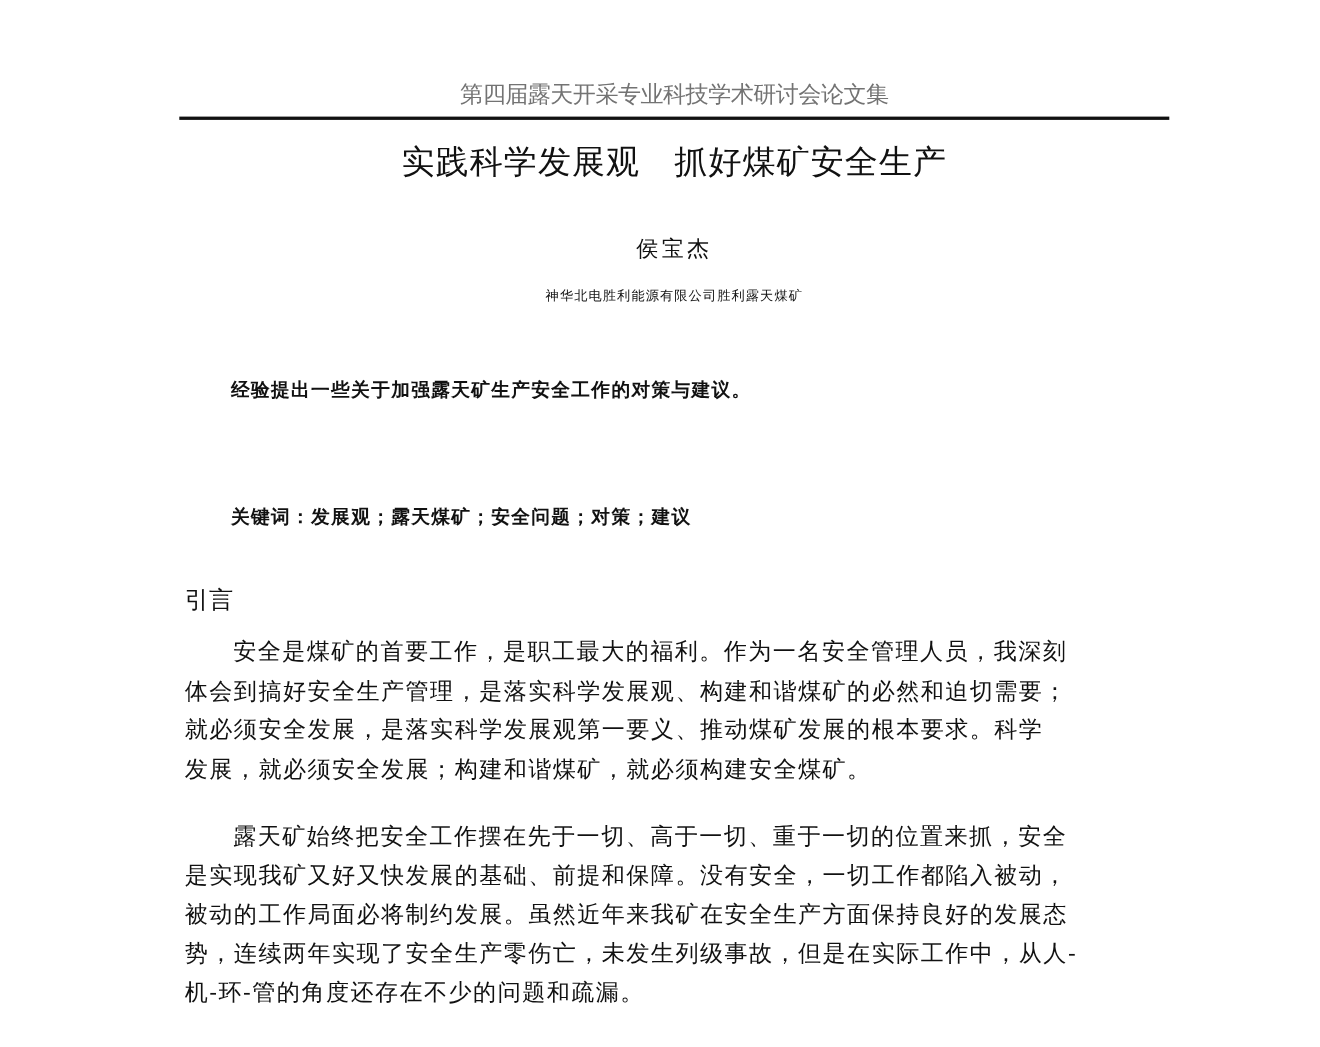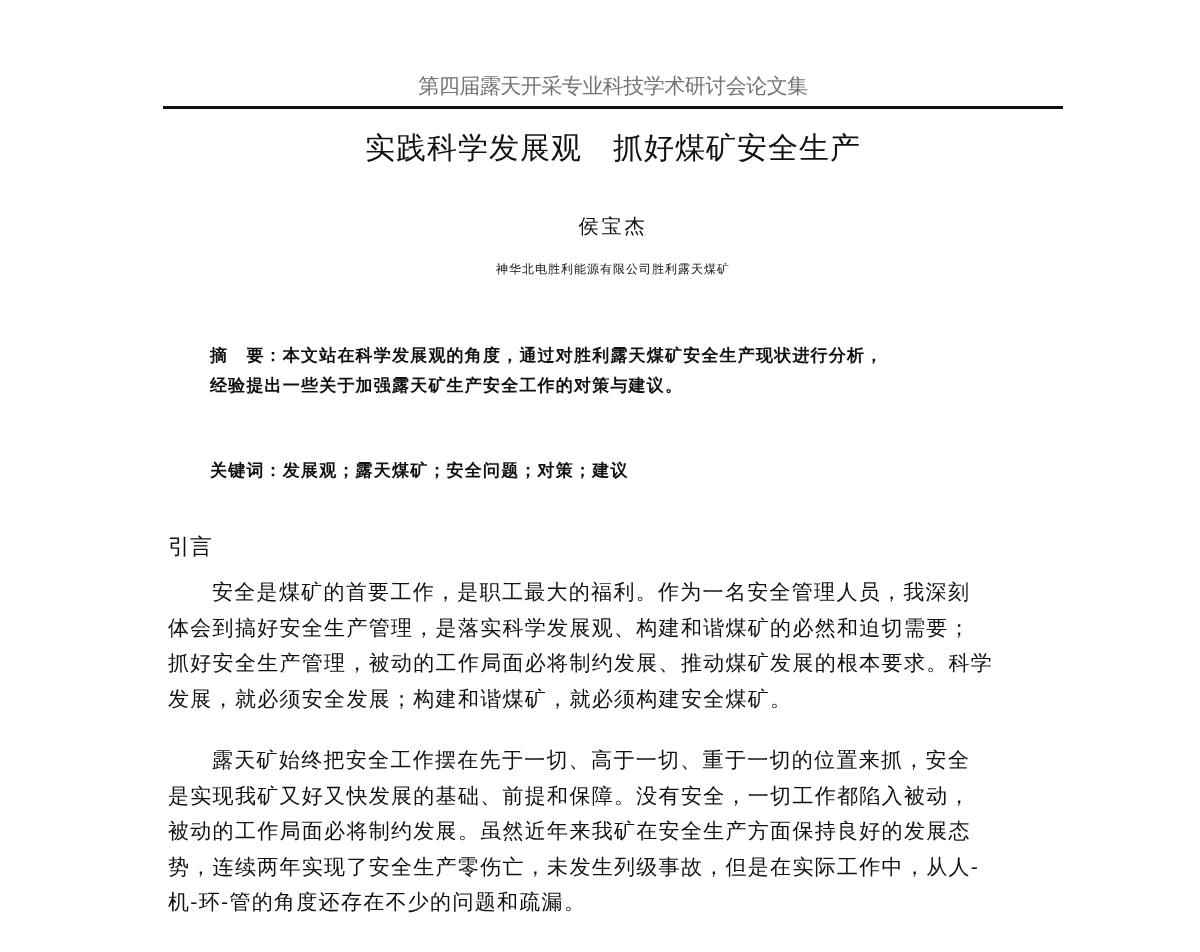--- a/index.html
+++ b/index.html
@@ -130,34 +130,33 @@
 <body>
 
 <div class="running-header">第四届露天开采专业科技学术研讨会论文集</div>
 <div class="header-rule"></div>
 
 <div class="title">实践科学发展观　抓好煤矿安全生产</div>
 <div class="author">侯宝杰</div>
 <div class="affiliation">神华北电胜利能源有限公司胜利露天煤矿</div>
 
 <div class="abstract">
-  <span class="line"><span class="label">摘　要：</span><span>本文站在科学发展观的角度，通过对胜利露天煤矿安全生产现状进行分析，</span></span>
   <span class="line">经验提出一些关于加强露天矿生产安全工作的对策与建议。</span>
 </div>
 
 <div class="keywords">
   <span class="label">关键词：</span><span>发展观；露天煤矿；安全问题；对策；建议</span>
 </div>
 
 <div class="section-heading">引言</div>
 
 <div class="body-text para-1">
   <span class="line indent">安全是煤矿的首要工作，是职工最大的福利。作为一名安全管理人员，我深刻</span>
   <span class="line">体会到搞好安全生产管理，是落实科学发展观、构建和谐煤矿的必然和迫切需要；</span>
-  <span class="line">抓好安全生产管理，被动的工作局面必将制约发展、推动煤矿发展的根本要求。科学</span>
+  <span class="line">就必须安全发展，是落实科学发展观第一要义、推动煤矿发展的根本要求。科学</span>
   <span class="line">发展，就必须安全发展；构建和谐煤矿，就必须构建安全煤矿。</span>
 </div>
 
 <div class="body-text para-2">
   <span class="line indent">露天矿始终把安全工作摆在先于一切、高于一切、重于一切的位置来抓，安全</span>
   <span class="line">是实现我矿又好又快发展的基础、前提和保障。没有安全，一切工作都陷入被动，</span>
   <span class="line">被动的工作局面必将制约发展。虽然近年来我矿在安全生产方面保持良好的发展态</span>
   <span class="line">势，连续两年实现了安全生产零伤亡，未发生列级事故，但是在实际工作中，从人-</span>
   <span class="line">机-环-管的角度还存在不少的问题和疏漏。</span>
 </div>

